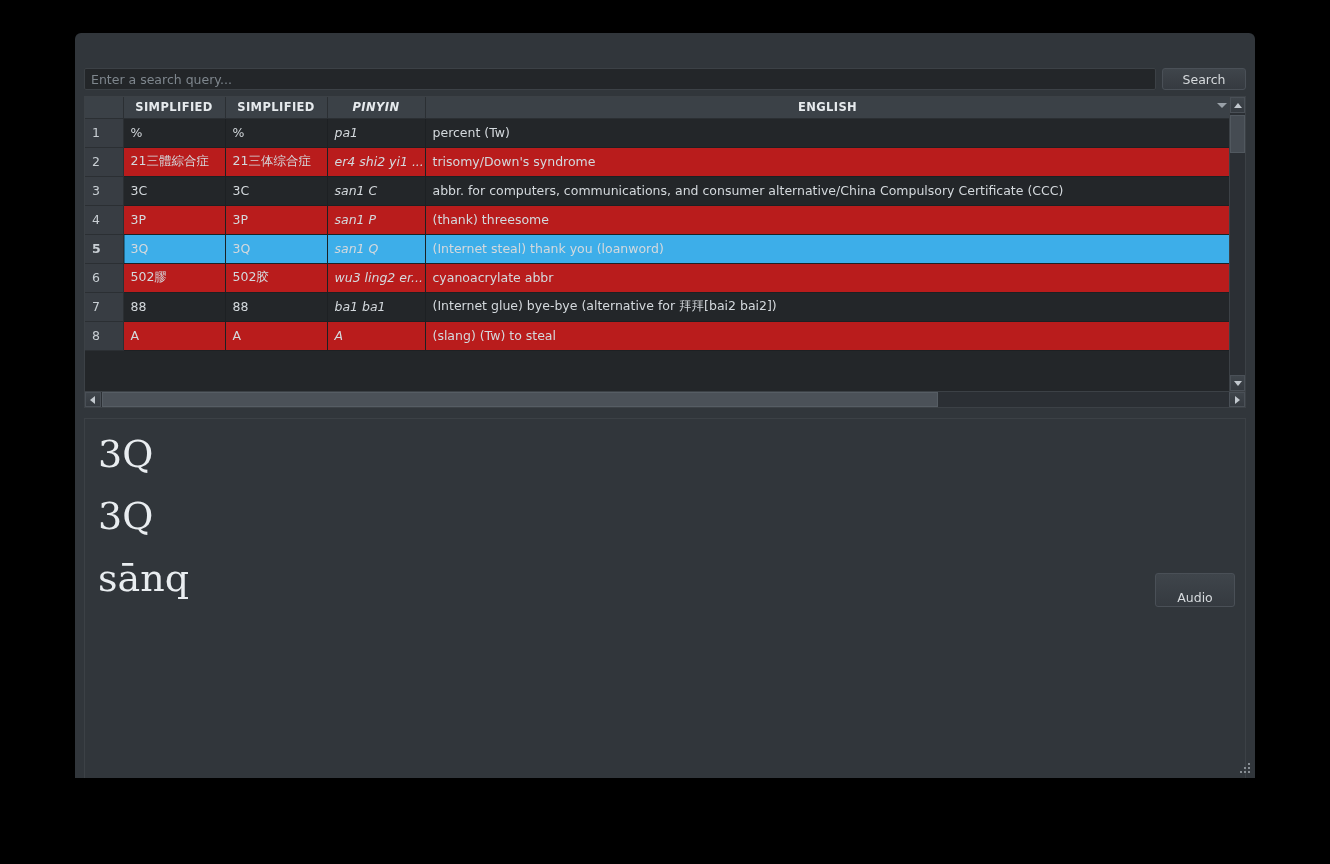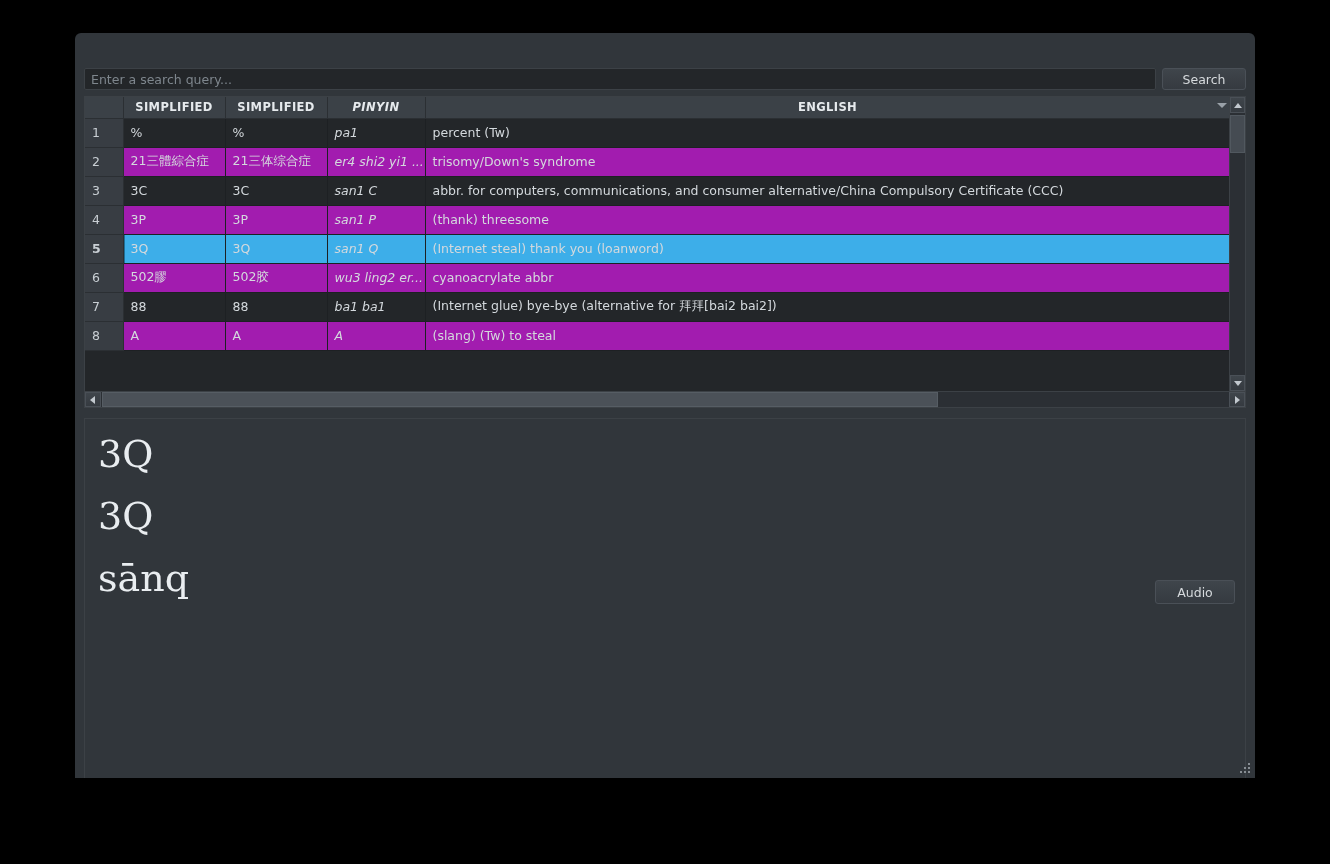--- a/index.html
+++ b/index.html
@@ -148,21 +148,21 @@
   table.grid tbody td.rownum {
     width: 38px;
     background: #383d43;
     color: #c9cfd4;
     text-align: left;
     padding-left: 7px;
     border-right: 1px solid #2b2f33;
     border-bottom: 1px solid #2b2f33;
   }
   tr.odd td { background: #232629; }
-  tr.even td { background: #a21caf; }
+  tr.even td { background: #b91c1c; }
   tr.selected td { background: #3daee9 !important; color: #ffffff; }
   tr.selected td.rownum { background: #383d43 !important; color: #ffffff; font-weight: bold; }
   tr.selected td.sel-first { box-shadow: inset 1px 0 0 #1f6f96; }
 
   
   .c-trad { width: 102px; }
   .c-simp { width: 102px; }
   .c-pin  { width: 98px; font-style: italic; }
   .c-eng  { width: 805px; }
 
@@ -279,22 +279,21 @@
     right: 10px;
     top: 154px;
     width: 80px; height: 24px;
     background: linear-gradient(#3f454b, #353a40);
     border: 1px solid #4a5057;
     border-radius: 3px;
     color: #d6dadd;
     font-size: 12.5px;
     font-family: "DejaVu Sans", sans-serif;
     cursor: pointer;
-    padding: 3px;
-    margin-top: 7px;
+    padding: 16px;
   }
   #definitions {
     position: absolute;
     left: 13px; top: 238px;
     right: 20px;
     color: #e9edf0;
     font-size: 23px;
     font-family: "DejaVu Sans", sans-serif;
     line-height: 1.45;
   }

